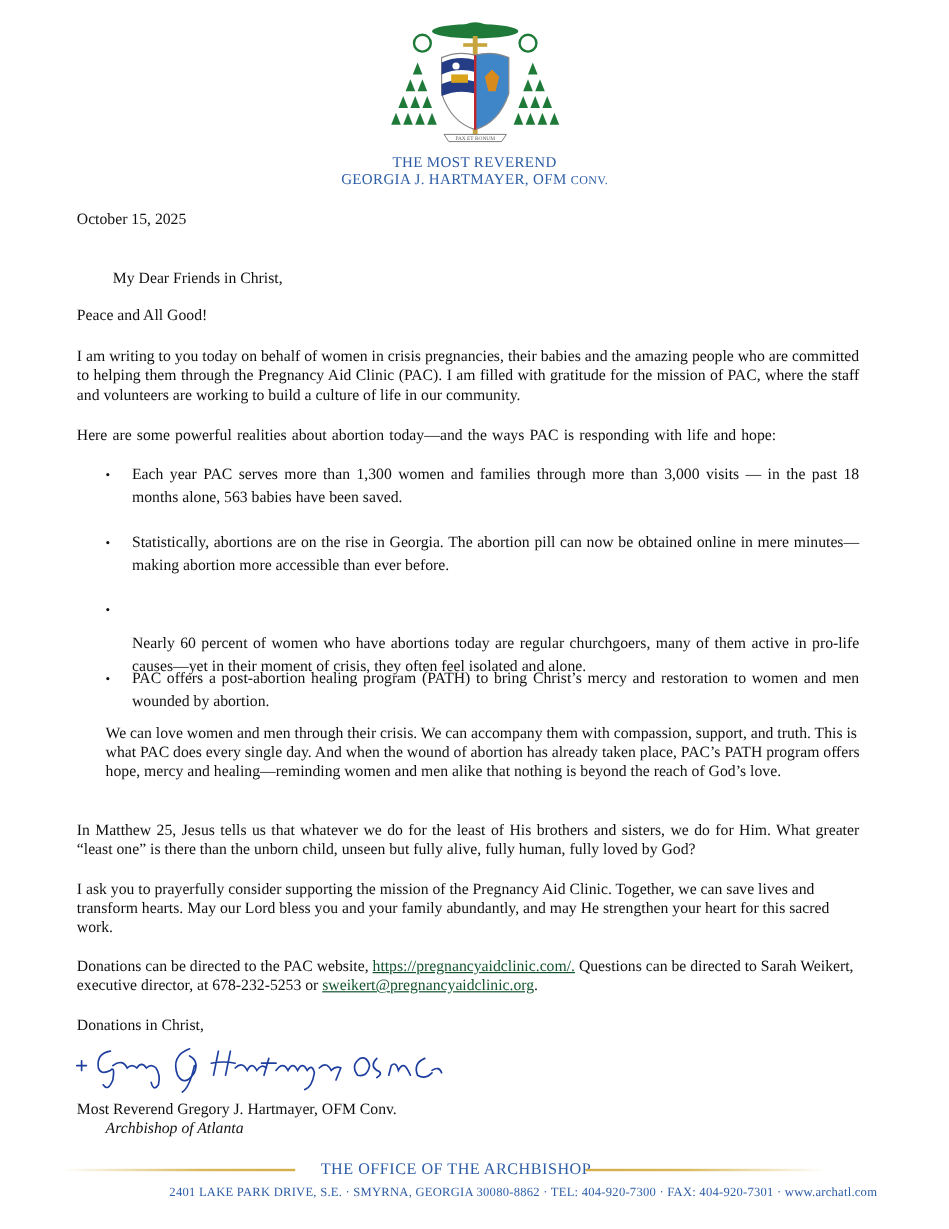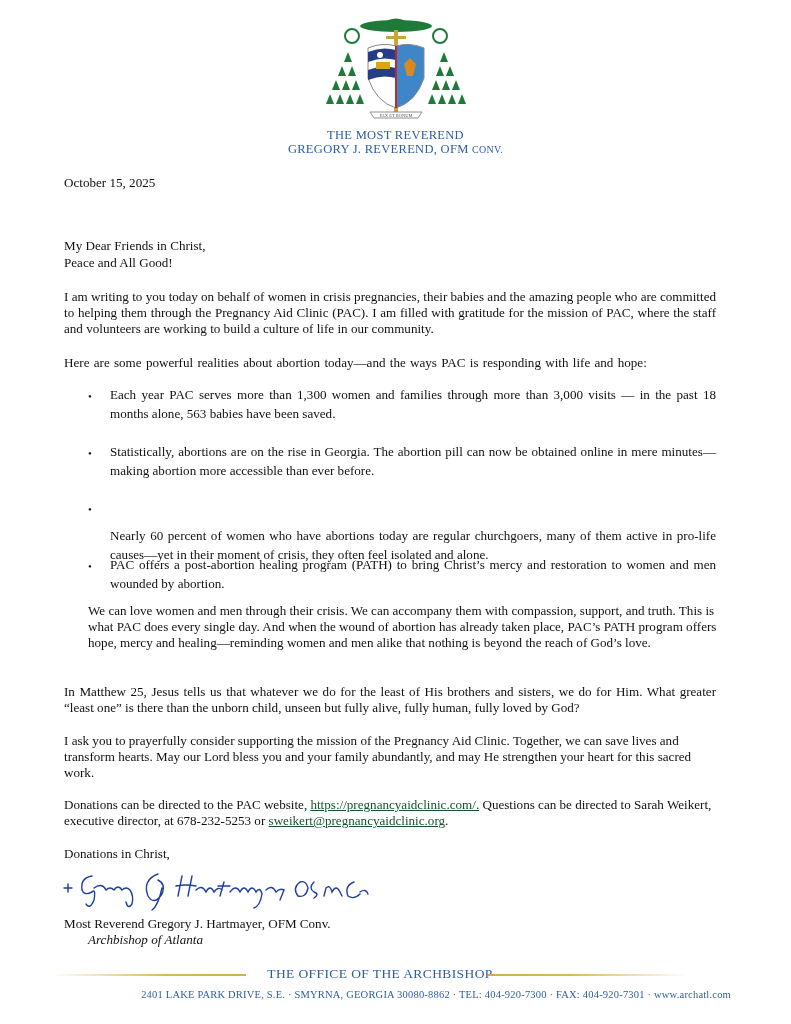--- a/index.html
+++ b/index.html
@@ -73,24 +73,24 @@
     <path d="M78 30 Q92 26 106 32 L106 62 Q98 86 78 92 Z" fill="#3f86c9" stroke="#888" stroke-width="1"></path>
     <path d="M86 48 L92 42 L98 48 L95 60 L89 60 Z" fill="#d98a1c"></path>
     <rect x="77" y="30" width="2" height="62" fill="#c0262b"></rect>
 
     <path d="M52 96 L104 96 L100 102 L56 102 Z" fill="#fff" stroke="#777" stroke-width="0.8"></path>
     <text x="78" y="101" font-size="4.5" text-anchor="middle" fill="#555" font-family="Liberation Serif, serif">PAX ET BONUM</text>
   </svg>
 </div>
 
 <div class="header-title ht1">THE MOST REVEREND</div>
-<div class="header-title ht2"><span>GREGORY J. REVEREND, OFM </span><span class="sc">CONV.</span></div>
+<div class="header-title ht2"><span>GEORGIA J. HARTMAYER, OFM </span><span class="sc">CONV.</span></div>
 
 <div class="p" style="top:175px;">October 15, 2025</div>
-<div class="p" style="top:238px;">My Dear Friends in Christ,</div>
+<div class="p" style="top:224px;margin-left:30px;">My Dear Friends in Christ,</div>
 <div class="p" style="top:255px;font-family:Liberation Serif, serif;">Peace and All Good!</div>
 
 <p class="p justify" style="top:289px;">I am writing to you today on behalf of women in crisis pregnancies, their babies and the amazing people who are committed to helping them through the Pregnancy Aid Clinic (PAC). I am filled with gratitude for the mission of PAC, where the staff and volunteers are working to build a culture of life in our community.</p>
 <p class="p justify" style="top:355px; word-spacing:1px;">Here are some powerful realities about abortion today—and the ways PAC is responding with life and hope:</p>
 
 <span class="bullet" style="top:390px;">•</span>
 <p class="btext" style="top:386px;">Each year PAC serves more than 1,300 women and families through more than 3,000 visits — in the past 18 months alone, 563 babies have been saved.</p>
 
 <span class="bullet" style="top:447px;">•</span>
 <p class="btext" style="top:443px;">Statistically, abortions are on the rise in Georgia. The abortion pill can now be obtained online in mere minutes—making abortion more accessible than ever before.</p>

